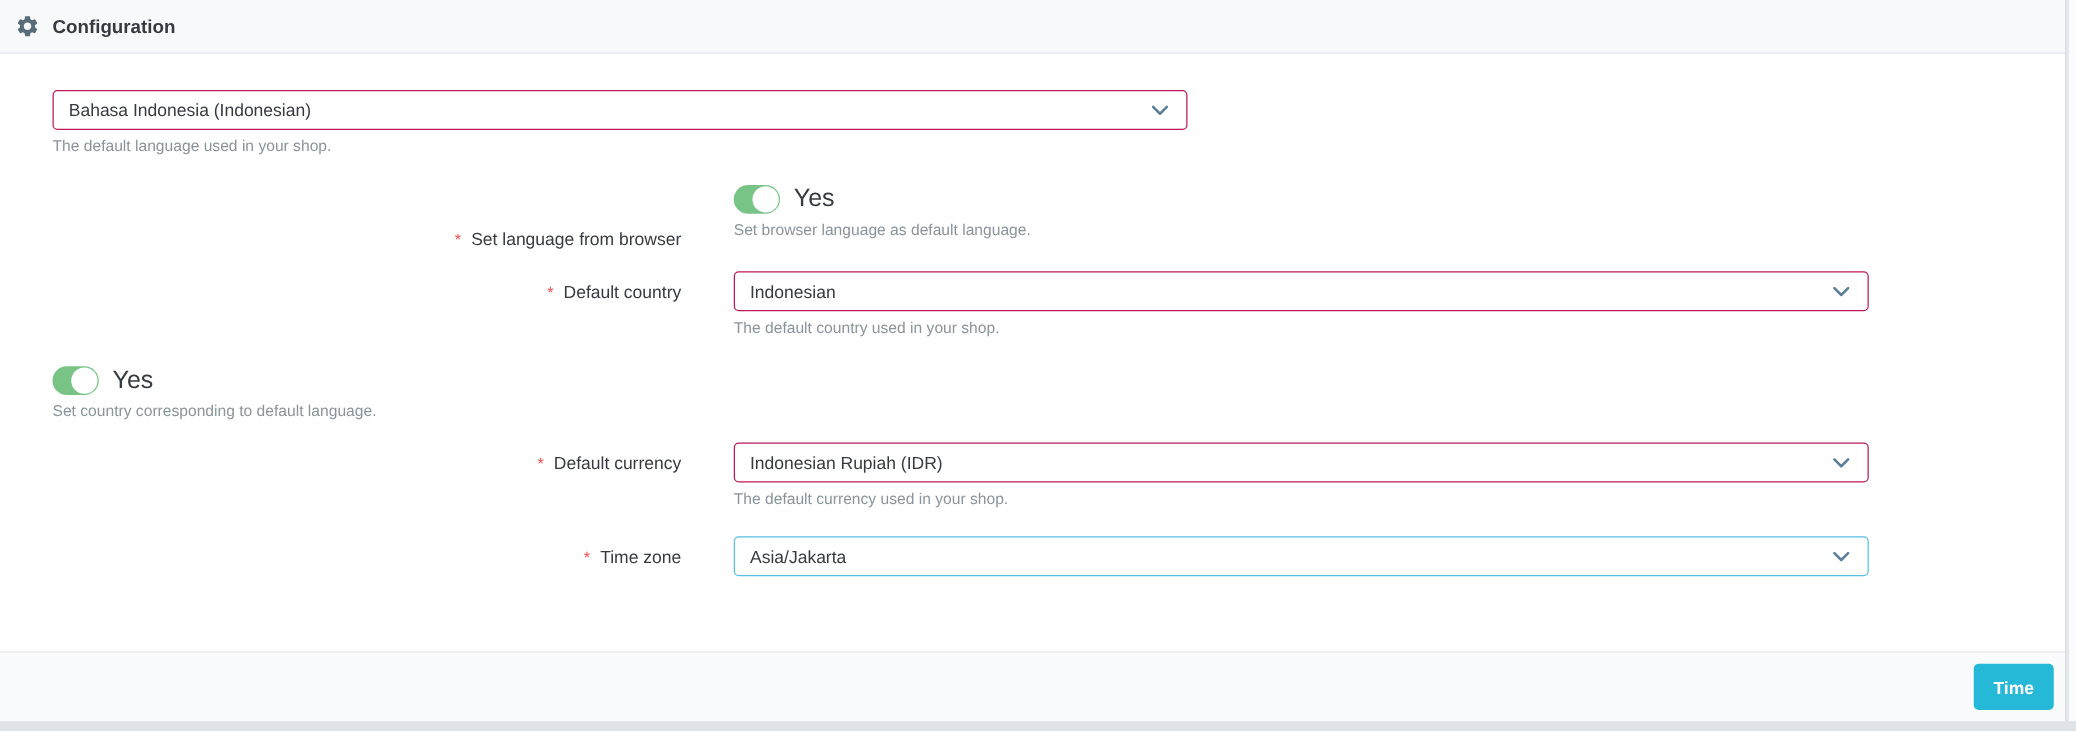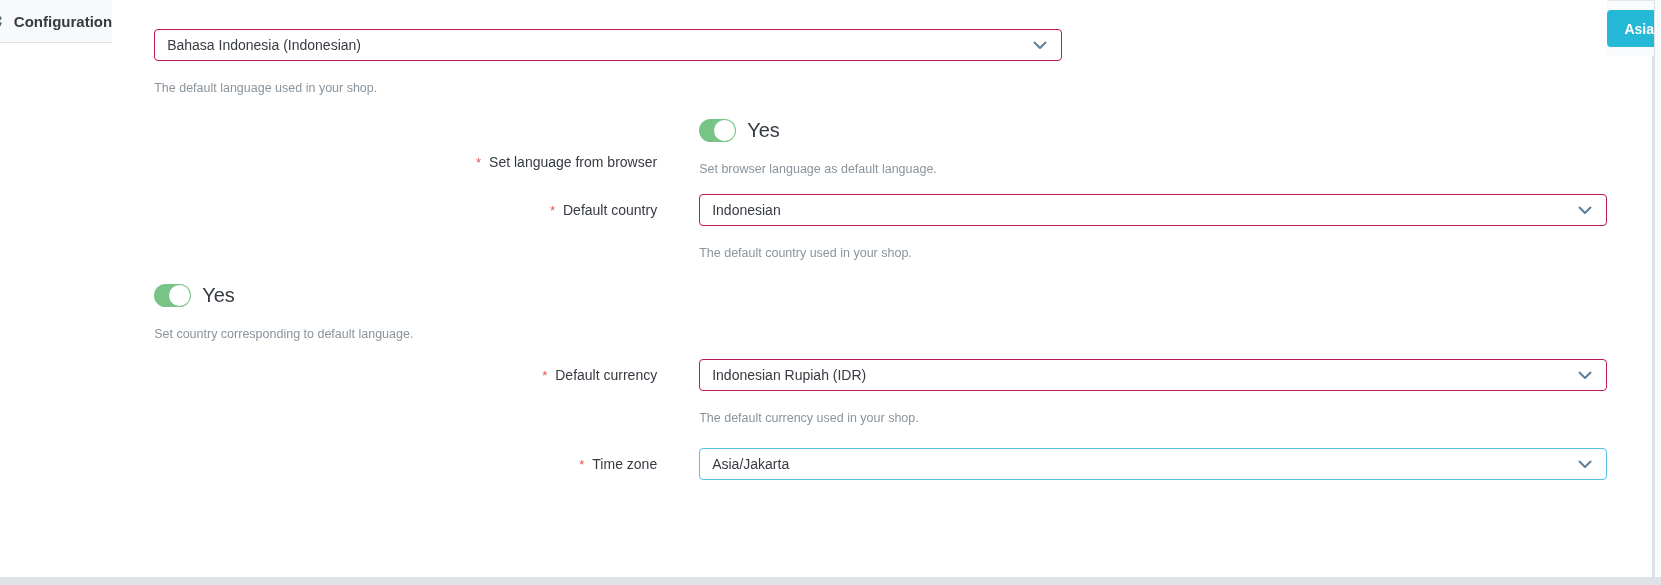--- a/index.html
+++ b/index.html
@@ -8,21 +8,21 @@
     font-family:"Liberation Sans","DejaVu Sans",sans-serif;
     background:#dfe3e7;
     position:relative;
     color:#363a41;
   }
   .panel {
     position:absolute; left:0; top:0;
     width:1653px; height:577px;
     background:#ffffff;
     border-right:1px solid #d9dee2;
-    display:flex; flex-direction:row;justify-content:center;
+    display:flex; flex-direction:column;
   }
   .hdr {
     height:43px; flex:0 0 43px;
     background:#f8f9fa;
     border-bottom:1px solid #dde4e9;
     display:flex; align-items:center;
     padding-left:12px;
   }
   .hdr .gear { width:20px; height:20px; display:inline-flex; }
   .hdr .title { margin-left:10px; font-size:15px; font-weight:600; color:#363a41; }
@@ -42,21 +42,21 @@
     width:908px; height:32px;
     border:1px solid #be185d; border-radius:4px;
     background:#fff;
     display:flex; align-items:center; justify-content:space-between;
     padding:0 14px 0 12px;
     font-size:14px; color:#363a41;
     cursor:pointer;
   }
   .sel.focused { border-color:#55c0e3; }
   .sel .chev { display:inline-flex; margin-left:8px; }
-  .help { margin-top:20px; font-size:12.5px; color:#8a949c; line-height:15px; }
+  .help { margin-top:6px; font-size:12.5px; color:#8a949c; line-height:15px; }
   .toggle-wrap { display:flex; align-items:center; height:24px; }
   .toggle {
     width:37px; height:23px; border-radius:12px;
     background:#78c487; position:relative; cursor:pointer;
     flex:0 0 37px;
   }
   .toggle .knob {
     position:absolute; top:1px; right:1px;
     width:21px; height:21px; border-radius:50%;
     background:#ffffff;
@@ -174,18 +174,18 @@
               <svg width="14" height="9" viewBox="0 0 14 9" fill="none" aria-hidden="true">
                 <path d="M1.5 1.5 L7 7 L12.5 1.5" stroke="#5c7f99" stroke-width="2" stroke-linecap="round" stroke-linejoin="round"></path>
               </svg>
             </span>
           </div>
         </div>
       </div>
     </div>
 
   <div class="ftr">
-    <button class="save-btn">Asia</button>
+    <button class="save-btn">Time</button>
   </div>
 </div>
 
 <div class="vscroll"></div>
 <div class="hscroll"></div>
 
 </body></html>

